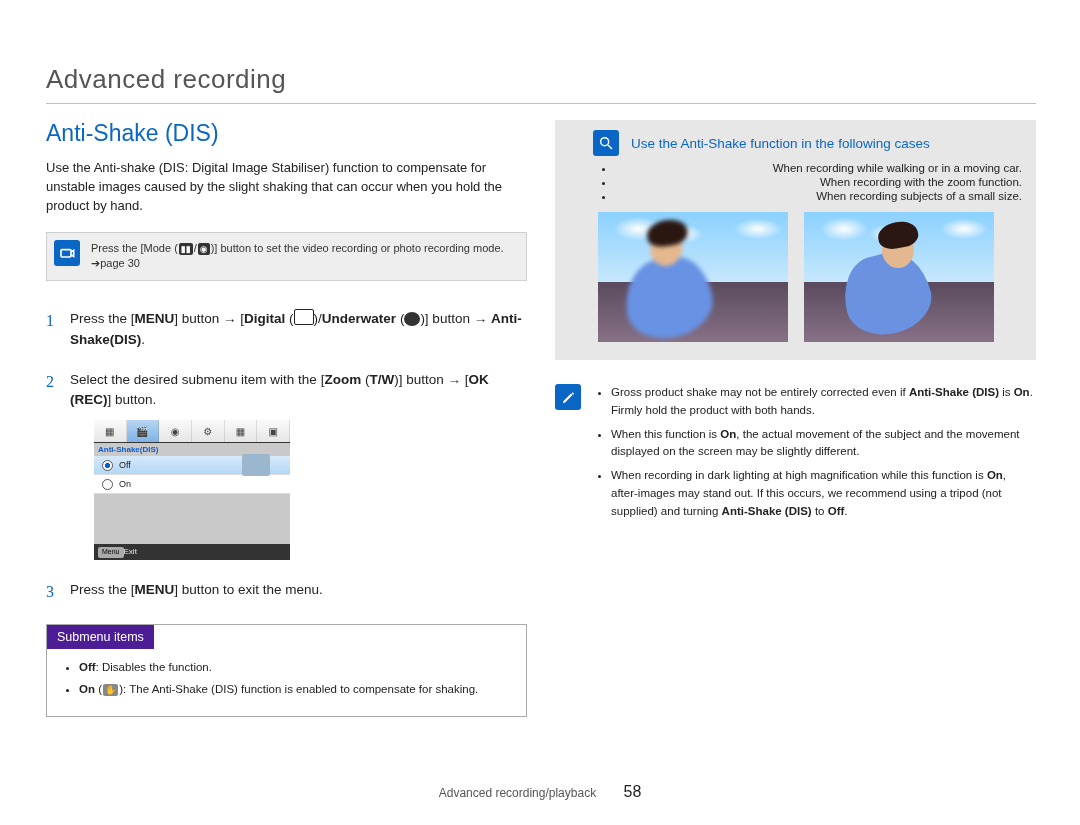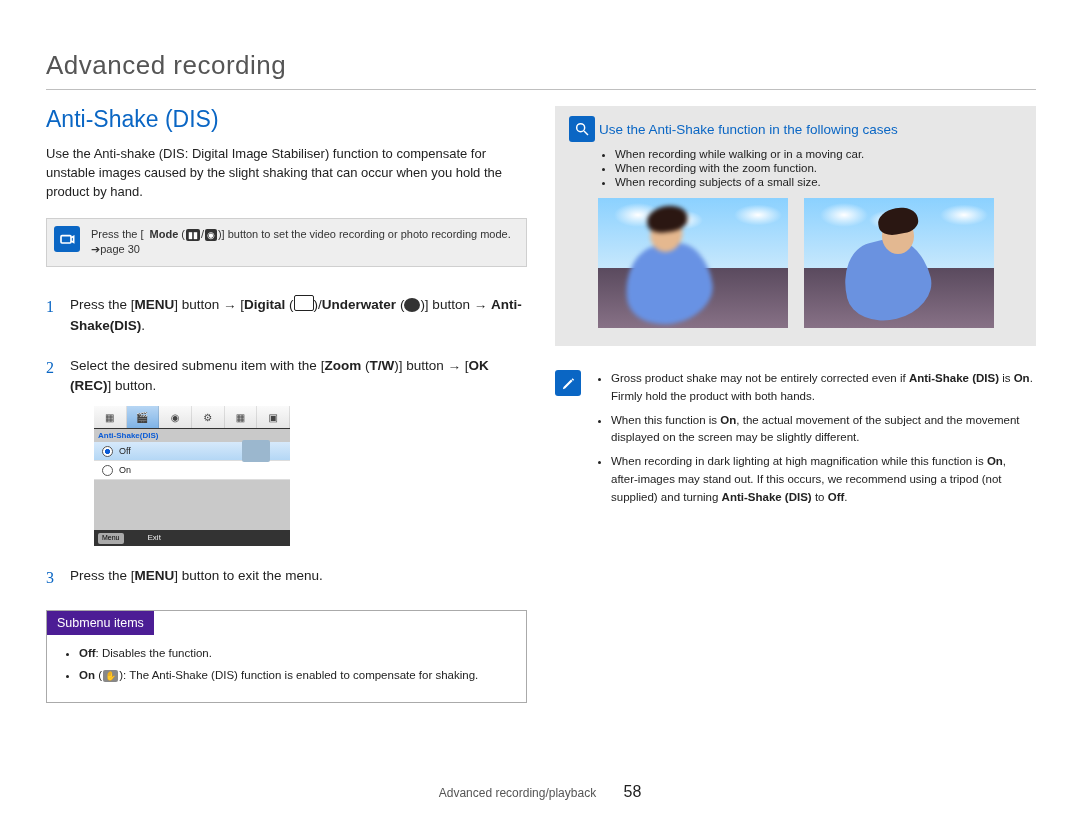--- a/index.html
+++ b/index.html
@@ -3,21 +3,21 @@
 <meta charset="utf-8">
 <style>
   html, body { margin:0; padding:0; background:#fff; }
   body {
     width:1080px; height:825px;
     font-family: Arial, Helvetica, sans-serif;
     color:#222;
     position:relative;
   }
   .page {
-    position:absolute; left:46px; top:50px;
+    position:absolute; left:46px; top:64px;
     width:990px;
   }
   .chapter-title {
     font-size:26px; font-weight:400; color:#555;
     margin:0 0 8px 0; letter-spacing:0.5px;
   }
   hr.divider {
     border:none; border-top:1px solid #bfbfbf;
     margin:0 0 16px 0;
   }
@@ -37,21 +37,21 @@
     padding:8px 10px 8px 44px; position:relative;
     font-size:11px; line-height:1.45; color:#333;
     margin-bottom:28px;
   }
   .note-mode .note-icon {
     position:absolute; left:7px; top:7px;
     width:26px; height:26px; background:#0a66c4;
     border-radius:3px; display:flex; align-items:center; justify-content:center;
     font-weight:bold; color:#fff; font-size:16px;
   }
-  .note-mode b { font-weight:bold;margin-left:6px; }
+  .note-mode b { font-weight:normal; }
   .mono-icon {
     display:inline-flex; vertical-align:middle;
     background:#333; color:#fff; border-radius:2px;
     font-size:9px; padding:0 2px; height:12px; line-height:12px;
     margin:0 1px;
   }
   .mono-icon.light { background:#888; }
 
   
   ol.steps { list-style:none; padding:0; margin:0 0 18px 0; }
@@ -109,21 +109,21 @@
     width:9px; height:9px; border:1px solid #555; border-radius:50%;
     display:inline-block;
   }
   .osd-item.selected .osd-radio { background:radial-gradient(circle,#0a5bd6 40%, #fff 45%); }
   .osd-thumb {
     position:absolute; right:20px; top:34px; width:28px; height:22px;
     background:#9bb7ce; border-radius:2px;
   }
   .osd-footer {
     position:absolute; left:0; bottom:0; right:0; height:16px;
-    background:#333; color:#eee; display:flex; align-items:center; gap:24px;
+    background:#333; color:#eee; display:flex; align-items:center; gap:0;
     padding-left:4px; font-size:8px;
   }
   .osd-footer .btn {
     background:#aaa; color:#000; border-radius:2px; padding:0 4px; font-size:7px;
   }
 
   
   .submenu-box {
     border:1px solid #aaa; margin-top:16px;
   }
@@ -135,30 +135,30 @@
     padding:10px 14px 14px 14px;
     font-size:11.5px; line-height:1.5;
   }
   ul.bullets { margin:0; padding-left:18px; }
   ul.bullets li { margin-bottom:4px; }
 
   
   .tip-box {
     background:#e7e7e7; padding:10px 14px 18px 14px; margin-bottom:24px;
   }
-  .tip-head { display:flex; gap:4px; align-items:center; margin-bottom:6px; }
+  .tip-head { display:flex; gap:12px; align-items:center; margin-bottom:6px;margin-left:24px; }
   .tip-head .q-icon {
     width:26px; height:26px; background:#0a66c4; border-radius:3px;
     display:flex; align-items:center; justify-content:center; color:#fff;
     flex-shrink:0;
   }
   .tip-head .q-icon svg { width:16px; height:16px; stroke:#fff; fill:none; stroke-width:2.2; }
   .tip-title { color:#0a66c4; font-size:13.5px; }
   .tip-bullets { font-size:11.5px; padding-left:30px; margin:0 0 10px 16px; }
-  .tip-bullets li { margin-bottom:2px; }
+  .tip-bullets li { margin-bottom:2px;text-align:right; }
   .tip-images {
     display:flex; gap:16px; justify-content:center;
   }
   .sample {
     width:190px; height:130px; position:relative; overflow:hidden;
     background:linear-gradient(180deg,#b9e2ff 0%,#d7eefc 55%, #6e5f72 58%);
   }
   .sample .sky {
     position:absolute; inset:0;
     background:

